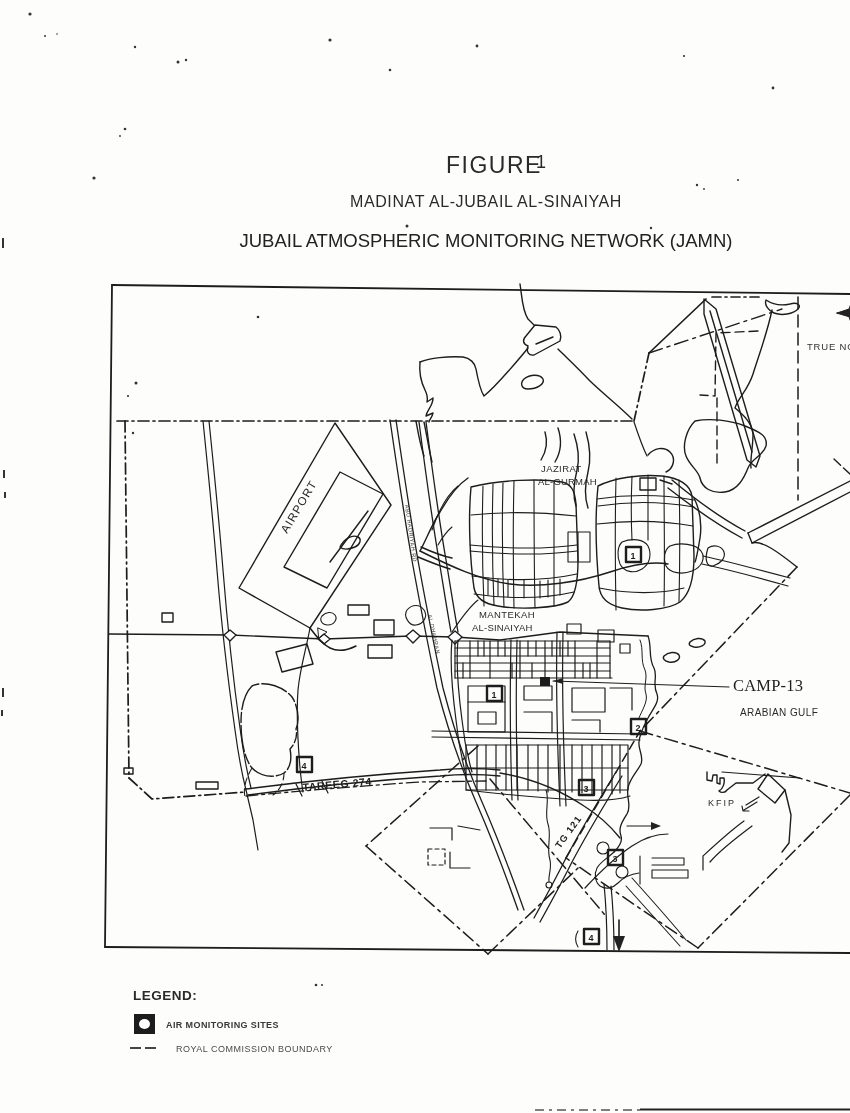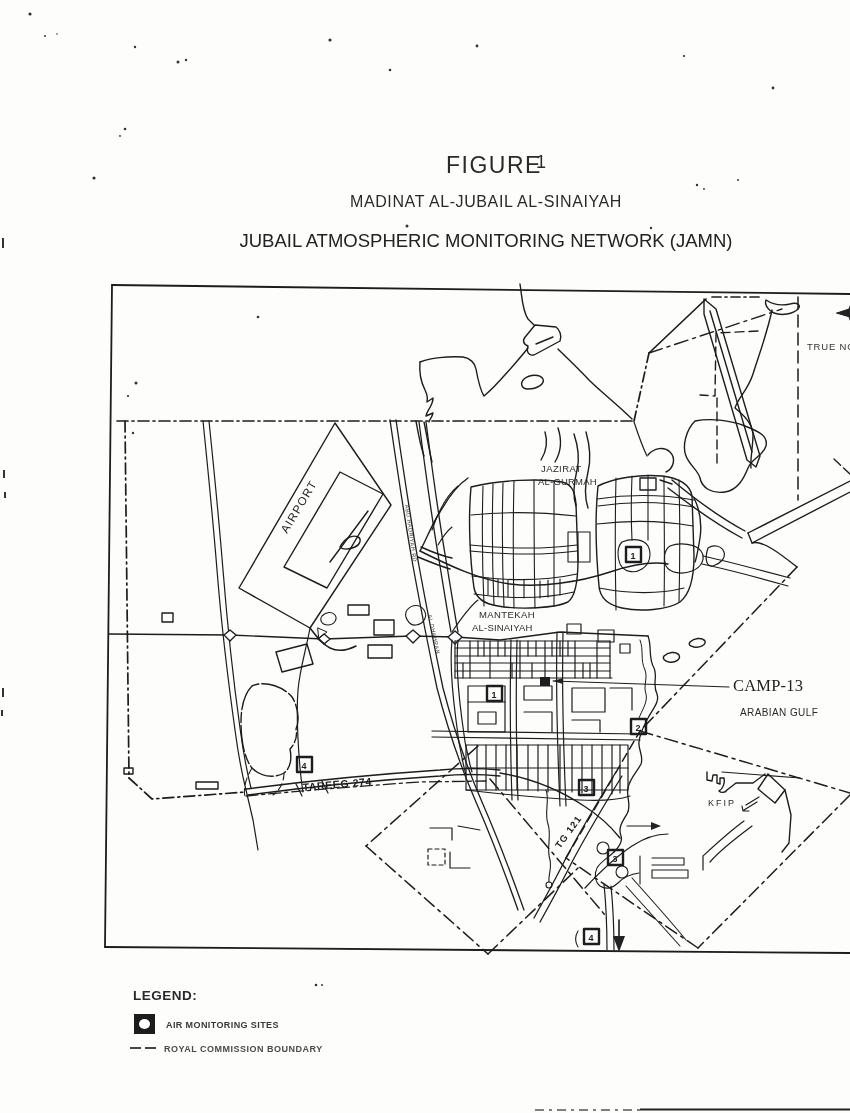--- a/index.html
+++ b/index.html
@@ -502,18 +502,18 @@
 
 <div class="abs" style="left:134px;top:1014px;width:21px;height:20px;background:#1c1c1c;"></div>
 
 <div class="abs" style="left:139px;top:1019px;width:11px;height:10px;background:#fff;border-radius:50%;"></div>
 
 <div class="abs" style="left:166px;top:1020px;font-size:9px;font-weight:bold;letter-spacing:0.4px;color:#383838;filter:blur(0.3px);text-align:right;">AIR MONITORING SITES</div>
 
 <div class="abs" style="left:130px;top:1047px;width:11px;height:2px;background:#444;"></div>
 <div class="abs" style="left:145px;top:1047px;width:11px;height:2px;background:#444;"></div>
 
-<div class="abs" style="left:164px;top:1044px;font-size:9px;font-weight:bold;letter-spacing:0.5px;color:#4a4a4a;filter:blur(0.55px);">ROYAL COMMISSION BOUNDARY</div>
+<div class="abs" style="left:176px;top:1044px;font-size:9px;font-weight:normal;letter-spacing:0.5px;color:#4a4a4a;filter:blur(0.55px);">ROYAL COMMISSION BOUNDARY</div>
 
 <svg class="abs" style="left:0;top:1070px;" width="850" height="43" viewBox="0 0 850 43">
   <path d="M535,40 H640" stroke="#555" stroke-width="1.6" stroke-dasharray="9 5 3 5"></path>
   <path d="M640,39.5 H850" stroke="#222" stroke-width="2.2"></path>
 </svg>
 
 </body></html>

